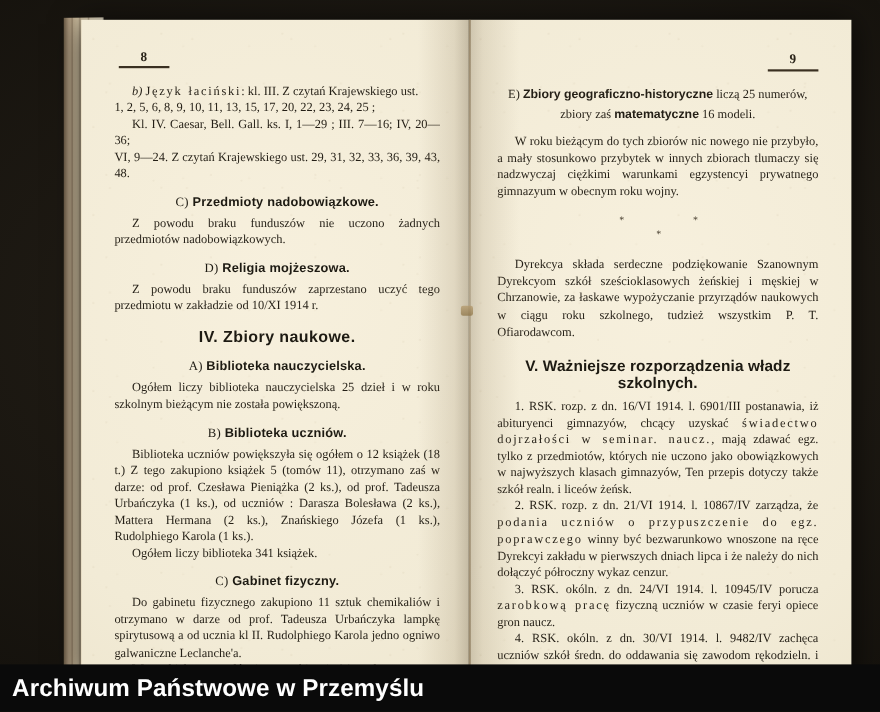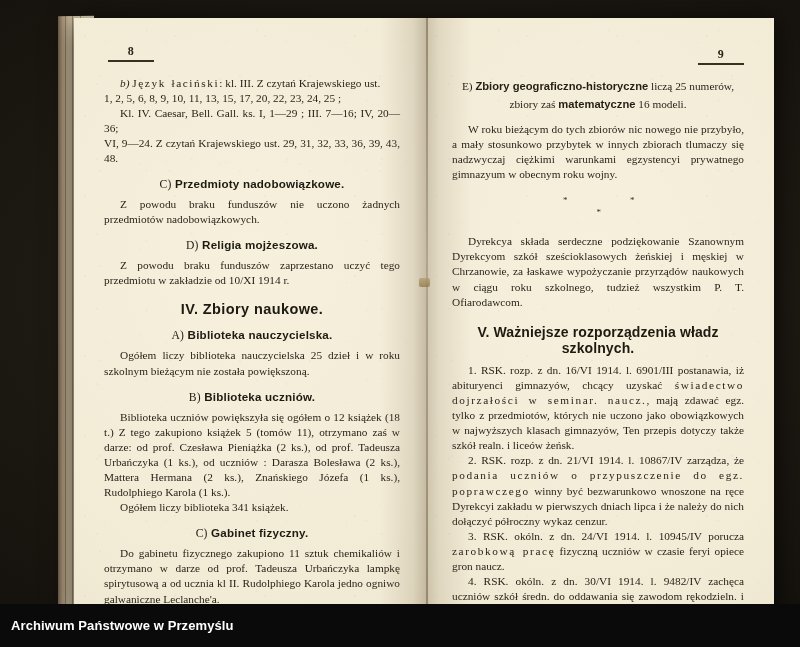--- a/index.html
+++ b/index.html
@@ -228,21 +228,21 @@
     width: 800px;
     height: 43px;
     background: #0a0a0a;
     display: flex;
     align-items: center;
     z-index: 10;
   }
   .watermark-text {
     color: #ffffff;
     font-family: "Liberation Sans", sans-serif;
-    font-size: 13px;
+    font-size: 22px;
     font-weight: 700;
     padding-left: 11px;
     letter-spacing: .1px;
   }
 </style>
 </head>
 <body>
 
 <div id="scan">
   <div class="backdrop"></div>

